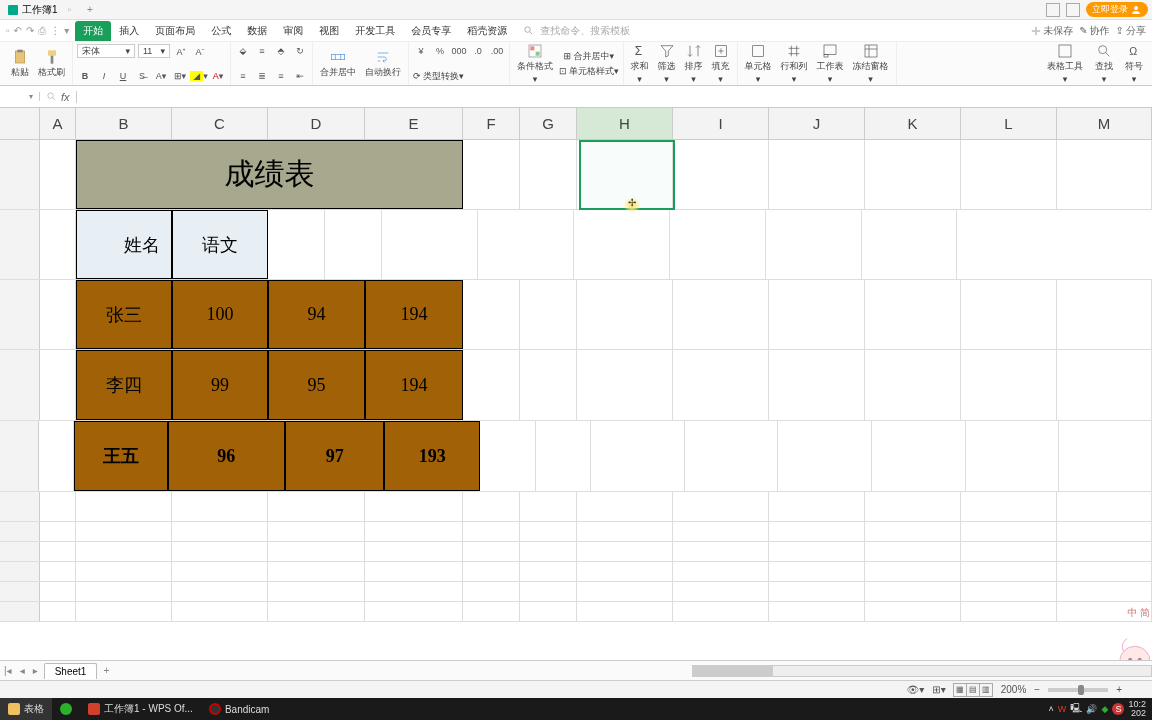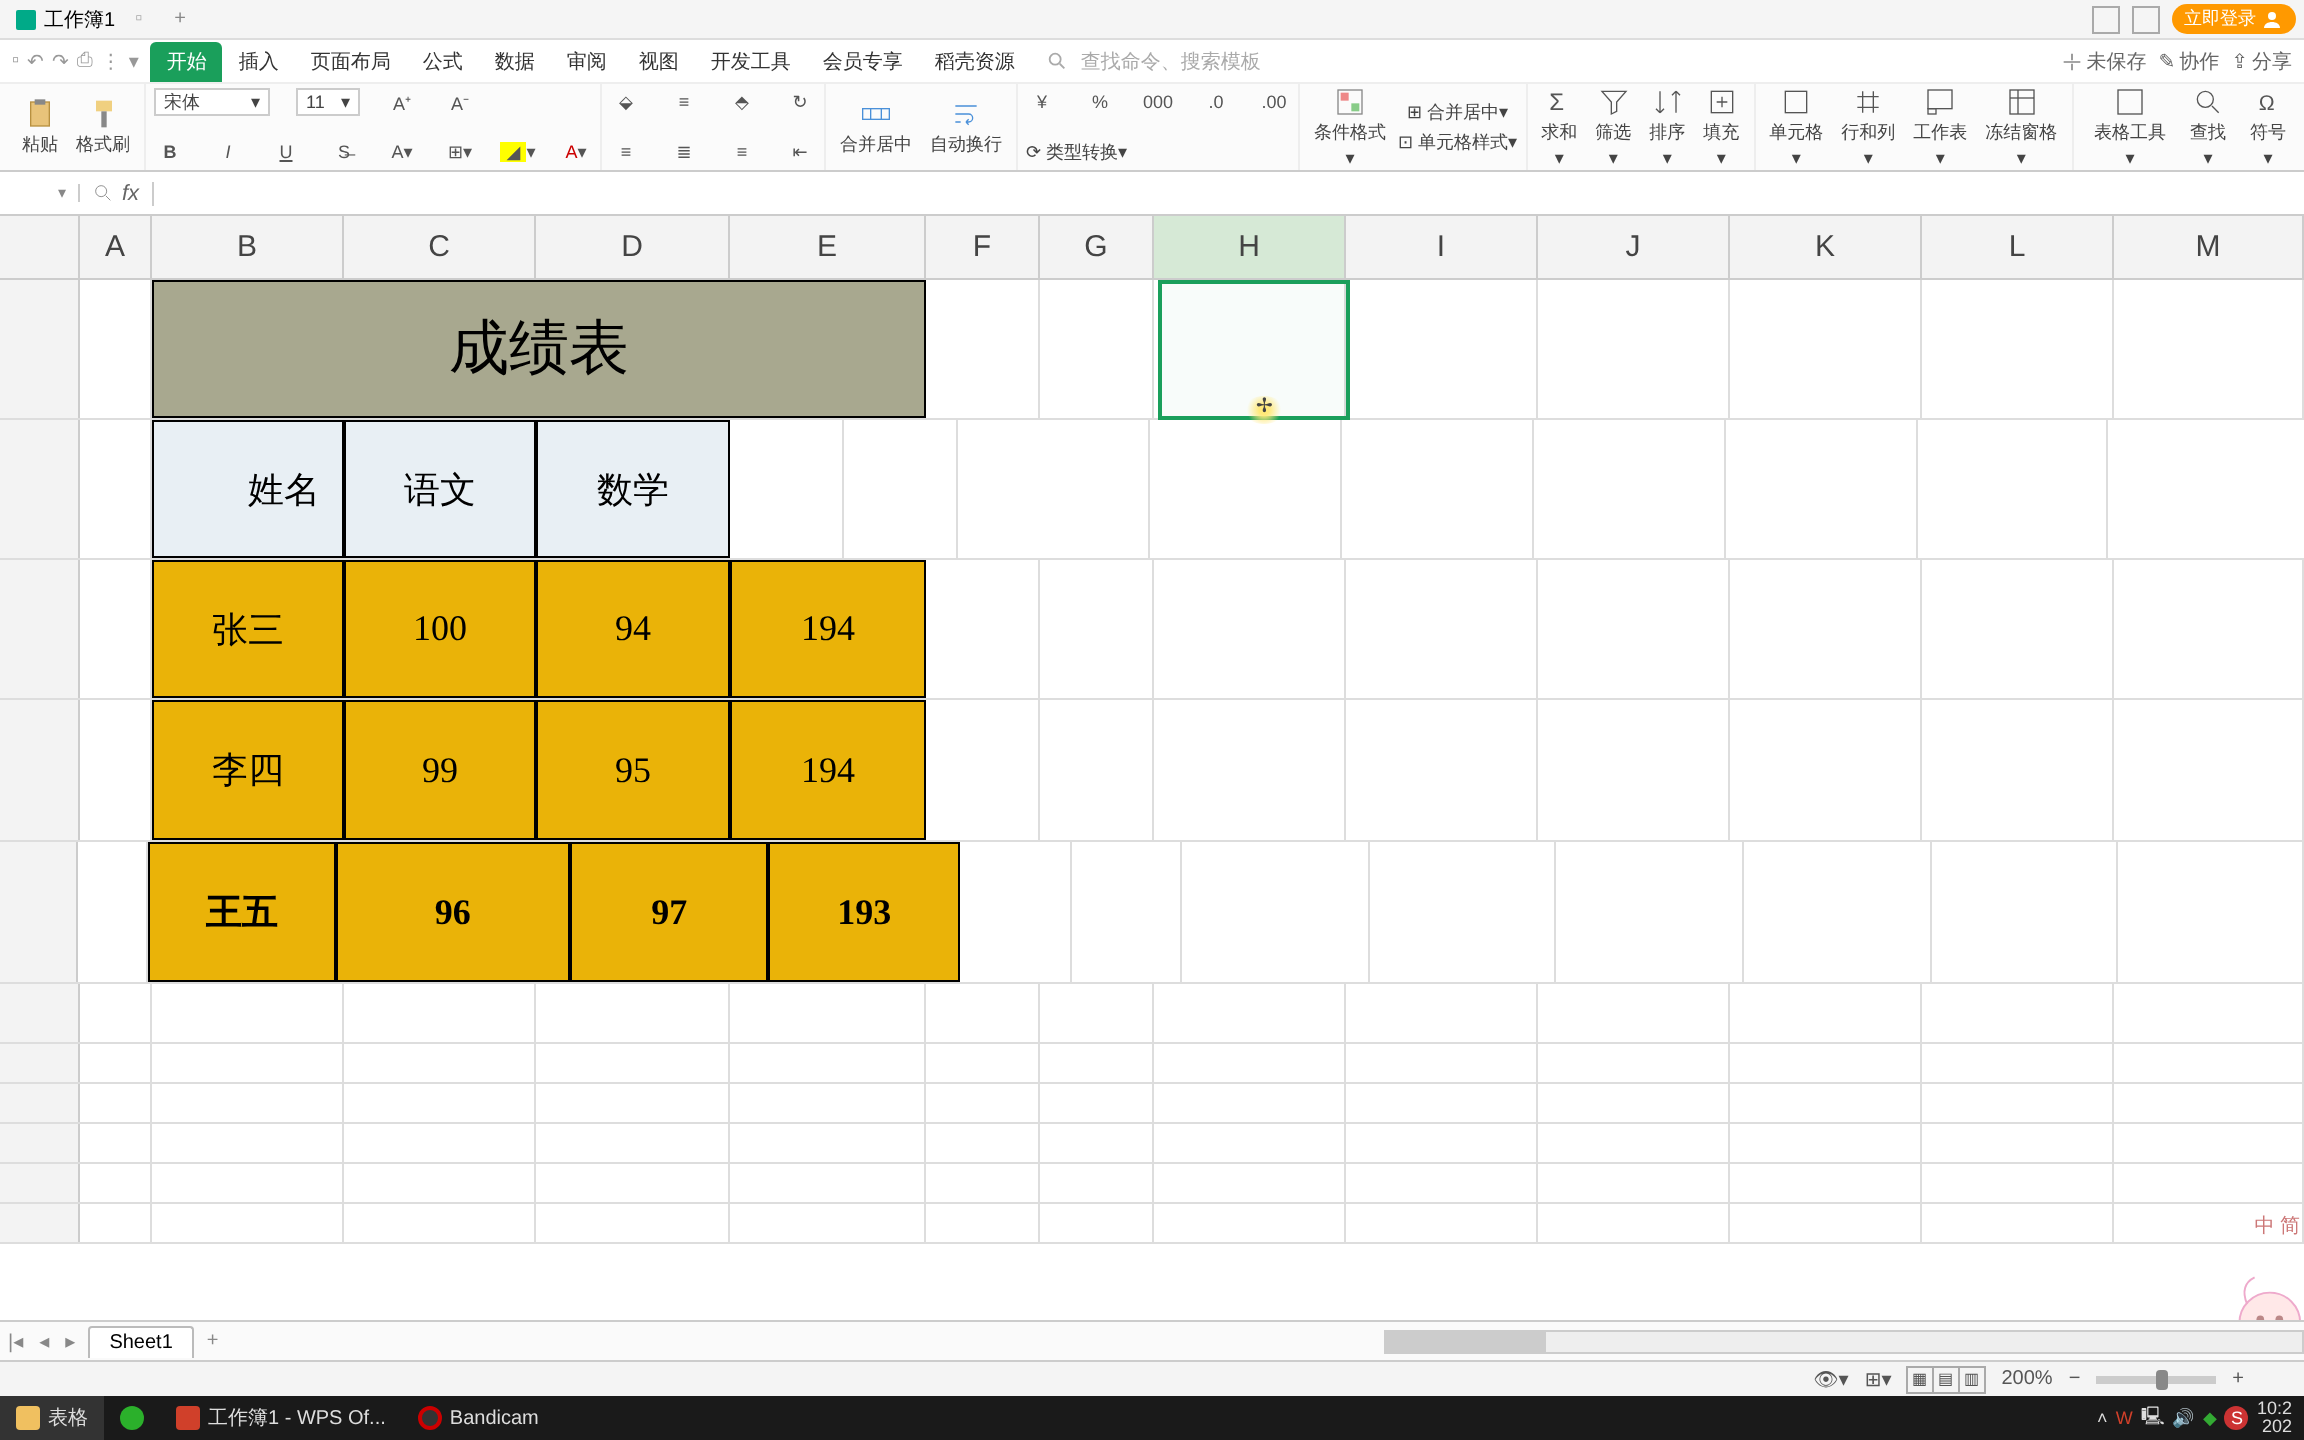--- a/index.html
+++ b/index.html
@@ -25,21 +25,21 @@
 .search-area { margin-left:8px; display:flex; align-items:center; gap:6px; color:#aaa; font-size:10px; }
 .menubar-right { margin-left:auto; display:flex; gap:6px; padding-right:6px; color:#666; font-size:10px; align-items:center; }
 .menubar-right span{display:flex;align-items:center;gap:2px;}
 
 
 .ribbon { height:44px; background:#fbfbfb; border-bottom:1px solid #ccc; display:flex; align-items:stretch; font-size:9px; color:#444; padding:0 4px; position:relative; }
 .rgroup { display:flex; flex-direction:column; justify-content:space-between; padding:2px 4px; border-right:1px solid #eee; }
 .rgroup.big { flex-direction:row; align-items:center; gap:3px; }
 .bigbtn { display:flex; flex-direction:column; align-items:center; gap:1px; padding:2px 3px; }
 .bigbtn svg{width:16px;height:16px;}
-.small-row { display:flex; gap:13px; align-items:center; }
+.small-row { display:flex; gap:3px; align-items:center; }
 .font-select { border:1px solid #ccc; background:#fff; padding:0 4px; height:14px; font-size:9px; width:58px; display:flex; align-items:center; justify-content:space-between; }
 .small-btn { width:16px; height:14px; display:flex; align-items:center; justify-content:center; border-radius:2px; color:#555; }
 .small-btn.b{font-weight:bold;}
 .small-btn.i{font-style:italic;}
 .small-btn.u{text-decoration:underline;}
 .ribbon-right { position:absolute; right:6px; top:0; bottom:0; display:flex; gap:6px; align-items:center; }
 
 
 .formulabar { height:22px; border-bottom:1px solid #ccc; display:flex; align-items:center; font-size:11px; background:#fff; }
 .name-box { width:40px; border-right:1px solid #ccc; display:flex; align-items:center; justify-content:flex-end; padding:0 6px; color:#333; position:relative; }
@@ -54,21 +54,21 @@
 .col-h { border-right:1px solid #ccc; background:#f3f3f3; display:flex; align-items:center; justify-content:center; font-size:15px; color:#444; }
 .col-h.sel { background:#d6e9d6; }
 .grid-body { position:relative; }
 .row { display:flex; border-bottom:1px solid #ddd; }
 .row-h { width:40px; border-right:1px solid #ccc; background:#f3f3f3; display:flex; align-items:center; justify-content:center; font-size:11px; color:#555; }
 .cell { border-right:1px solid #ddd; display:flex; align-items:center; justify-content:center; position:relative; }
 
 
 .tbl-title { background:#a8a88f; font-family:"SimSun",serif; font-size:30px; color:#000; border:1px solid #000; }
 .tbl-header { background:#e8eff4; font-family:"SimSun",serif; font-size:18px; color:#000; border:1px solid #000; }
-.tbl-data { background:#eab308; font-family:"SimSun",serif; font-size:18px; color:#000; border:1px solid #000; }
+.tbl-data { background:#a16207; font-family:"SimSun",serif; font-size:18px; color:#000; border:1px solid #000; }
 
 
 .selection { position:absolute; border:2px solid #1a9f5b; background:rgba(26,159,91,0.03); pointer-events:none; }
 .cursor-blob { position:absolute; width:20px; height:14px; background:radial-gradient(circle,#ffe97a 20%,rgba(255,233,122,0) 70%); border-radius:50%; pointer-events:none; }
 .cursor-plus { position:absolute; font-size:10px; color:#444; pointer-events:none; }
 
 
 .sheettabs { position:absolute; bottom:40px; left:0; right:0; height:20px; background:#fafafa; border-top:1px solid #ccc; display:flex; align-items:center; font-size:10px; }
 .sheettabs .nav { padding:0 4px; color:#888; }
 .sheet-tab { padding:2px 10px; background:#fff; border:1px solid #bbb; border-bottom:none; margin-left:2px; border-radius:2px 2px 0 0; }
@@ -348,21 +348,20 @@
         <div class="cell" style="width: 96px;"></div>
         <div class="cell" style="width: 96px;"></div>
         <div class="cell" style="width: 96px;"></div>
         <div class="cell" style="width: 95px;"></div>
       </div>
       <div class="row" style="height: 70px;">
         <div class="row-h"></div>
         <div class="cell" style="width: 36px;"></div>
         <div class="cell tbl-header" style="width: 96px; padding-left: 36px;">姓名</div>
         <div class="cell tbl-header" style="width: 96px;">语文</div>
-        <div class="cell tbl-header" style="width: 97px;">数学</div>
         <div class="cell" style="width: 57px;"></div>
         <div class="cell" style="width: 57px;"></div>
         <div class="cell" style="width: 96px;"></div>
         <div class="cell" style="width: 96px;"></div>
         <div class="cell" style="width: 96px;"></div>
         <div class="cell" style="width: 96px;"></div>
         <div class="cell" style="width: 96px;"></div>
         <div class="cell" style="width: 95px;"></div>
       </div>
       <div class="row" style="height: 70px;">

